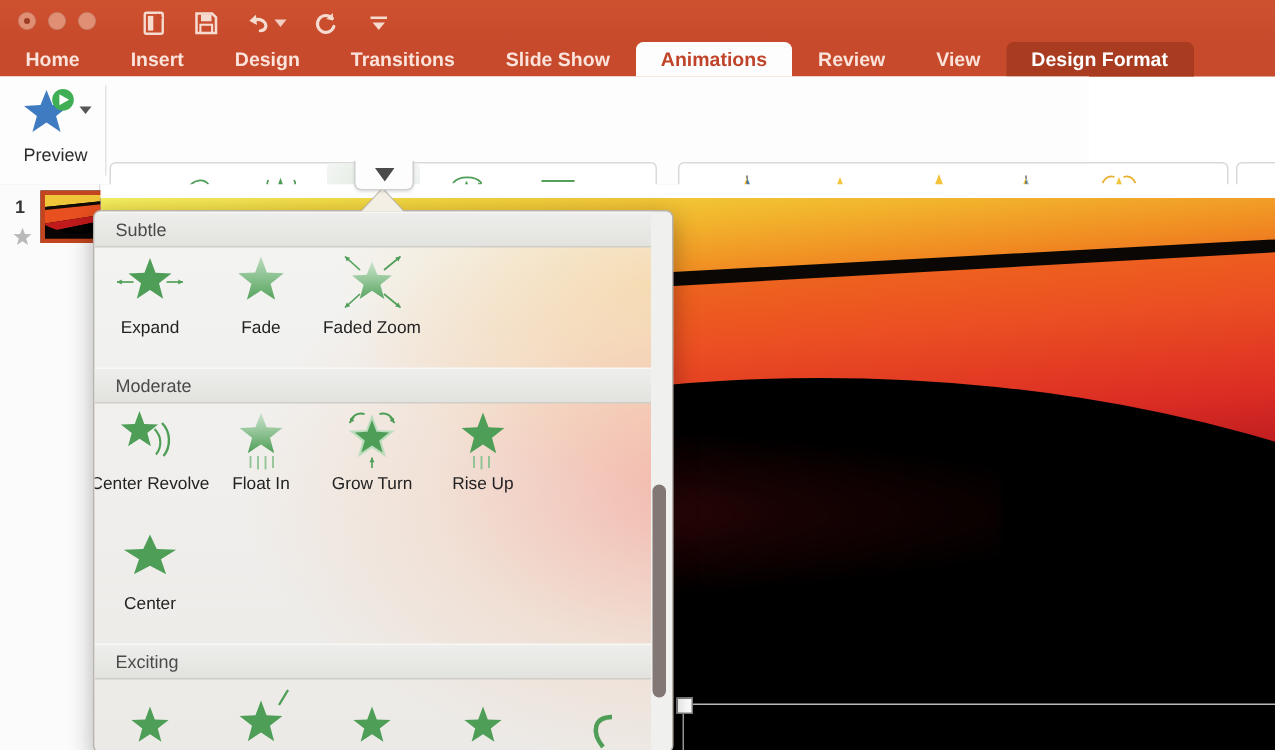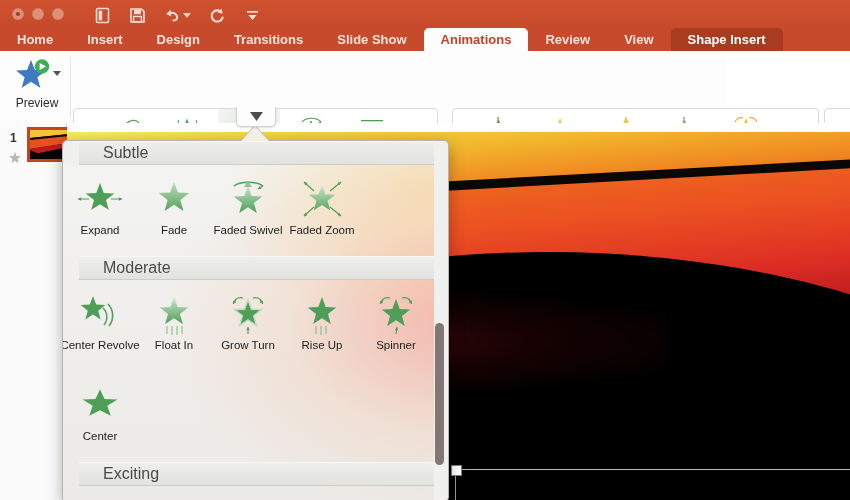--- a/index.html
+++ b/index.html
@@ -134,29 +134,29 @@
     box-shadow:0 5px 16px rgba(0,0,0,.3);overflow:hidden;z-index:30;
   }
   .pop-tail{
     position:absolute;left:241px;top:126px;width:0;height:0;
     border-left:14px solid transparent;border-right:14px solid transparent;
     border-bottom:15px solid #f4efe4;z-index:31;
     filter:drop-shadow(0 -1px 0 #b9b3ad);
   }
   .pop-inner{position:absolute;left:0;top:0;width:371px;height:360px;overflow:hidden;}
   .sec-head{
-    height:22px;line-height:22px;padding-left:24px;font-size:16px;color:#4a4a4a;
+    height:22px;line-height:22px;padding-left:14px;font-size:12px;color:#4a4a4a;
     background:linear-gradient(180deg,#eeeeec 0%,#e2e2de 100%);
-    border-bottom:1px solid #cfcdc8;border-top:1px solid #f7f7f5;margin-left:16px;
+    border-bottom:1px solid #cfcdc8;border-top:1px solid #f7f7f5;
   }
   .sec-body{position:relative;background:transparent;}
   .row{display:flex;}
   .pop-item{
     width:74px;height:79px;display:flex;flex-direction:column;align-items:center;
-    justify-content:flex-start;padding-top:12px;cursor:default;
+    justify-content:flex-start;padding-top:1px;cursor:default;
   }
   .pop-ico{width:56px;height:46px;display:flex;align-items:center;justify-content:center;}
   .pop-lbl{font-size:11.5px;color:#222;margin-top:1px;white-space:nowrap;}
   .pop-bg{
     position:absolute;left:0;top:22px;width:371px;height:338px;
     background:
       radial-gradient(ellipse 420px 260px at 108% 48%, rgba(246,138,120,.55) 0%, rgba(247,186,150,.25) 42%, rgba(255,255,255,0) 72%),
       radial-gradient(ellipse 300px 200px at 100% 8%, rgba(250,206,120,.45) 0%, rgba(255,255,255,0) 70%),
       linear-gradient(180deg,#f3f3f1 0%,#eceae7 100%);
     pointer-events:none;
@@ -221,21 +221,21 @@
   <div class="tabbar">
     <div class="tabs" id="tabs-host">
         <div class="tab"><span>Home</span></div>
         <div class="tab"><span>Insert</span></div>
         <div class="tab"><span>Design</span></div>
         <div class="tab"><span>Transitions</span></div>
         <div class="tab"><span>Slide Show</span></div>
         <div class="tab active"><span>Animations</span></div>
         <div class="tab"><span>Review</span></div>
         <div class="tab"><span>View</span></div>
-        <div class="tab contextual"><span>Shape Insert</span></div>
+        <div class="tab contextual"><span>Design Format</span></div>
       </div>
   </div>
 
   <div class="ribbon">
 
     <div class="preview-grp">
       <div class="preview-ico">
         <svg width="44" height="38" viewBox="0 0 44 38">
           <path d="M17 3 L21 13 L32 13.6 L23.4 20.3 L26.4 31 L17 24.7 L7.6 31 L10.6 20.3 L2 13.6 L13 13 Z" fill="#3f7bc0"></path>
           <circle cx="28" cy="9.5" r="7.2" fill="#3fae54"></circle>
@@ -458,38 +458,20 @@
                     <defs>
                       <linearGradient id="gf" x1="0" y1="0" x2="0" y2="1">
                         <stop offset="0" stop-color="#bcdcbe"></stop>
                         <stop offset="1" stop-color="#56a45e"></stop>
                       </linearGradient>
                     </defs>
                     <path d="M28.0 5.0 L31.9 15.6 L43.2 16.1 L34.4 23.1 L37.4 33.9 L28.0 27.7 L18.6 33.9 L21.6 23.1 L12.8 16.1 L24.1 15.6 Z" fill="url(#gf)"></path>
                   </svg>
                 </div>
                 <div class="pop-lbl">Fade</div>
-              </div>
-              <div class="pop-item">
-                <div class="pop-ico">
-                  <svg width="56" height="46" viewBox="0 0 56 46">
-                    <defs>
-                      <linearGradient id="gs" x1="0" y1="0" x2="0" y2="1">
-                        <stop offset="0" stop-color="#c3e0c5"></stop>
-                        <stop offset="1" stop-color="#4f9e57"></stop>
-                      </linearGradient>
-                    </defs>
-                    <path d="M28.0 9.0 L31.7 18.9 L42.3 19.4 L34.0 25.9 L36.8 36.1 L28.0 30.3 L19.2 36.1 L22.0 25.9 L13.7 19.4 L24.3 18.9 Z" fill="url(#gs)"></path>
-                    <path d="M14 9 C20 4 37 4 43 9" stroke="#4f9e57" stroke-width="1.4" fill="none"></path>
-                    <path d="M43 9 L38 12" stroke="#4f9e57" stroke-width="1.1" fill="none"></path>
-                    <path d="M38 12 L39.82109036201936 8.89458056080017 L41.597059675538375 11.854529416665189 Z" fill="#4f9e57"></path>
-                    <path d="M24 10 L28 4 L32 10 Z" fill="#8fc394"></path>
-                  </svg>
-                </div>
-                <div class="pop-lbl">Faded Swivel</div>
               </div>
               <div class="pop-item">
                 <div class="pop-ico">
                   <svg width="56" height="46" viewBox="0 0 56 46">
                     <defs>
                       <linearGradient id="gz" x1="0" y1="0" x2="0" y2="1">
                         <stop offset="0" stop-color="#cfe6d0"></stop>
                         <stop offset="1" stop-color="#58a660"></stop>
                       </linearGradient>
                     </defs>
@@ -555,36 +537,20 @@
               </div>
               <div class="pop-item">
                 <div class="pop-ico">
                   <svg width="56" height="46" viewBox="0 0 56 46">
                     <path d="M28.0 5.0 L31.7 14.9 L42.3 15.4 L34.0 21.9 L36.8 32.1 L28.0 26.3 L19.2 32.1 L22.0 21.9 L13.7 15.4 L24.3 14.9 Z" fill="#4f9e57"></path>
                     <path d="M22 34 L22 42 M27 34 L27 43 M32 34 L32 42" stroke="#8fc394" stroke-width="1.3"></path>
                   </svg>
                 </div>
                 <div class="pop-lbl">Rise Up</div>
               </div>
-              <div class="pop-item">
-                <div class="pop-ico">
-                  <svg width="56" height="46" viewBox="0 0 56 46">
-                    <path d="M28.0 7.0 L31.7 16.9 L42.3 17.4 L34.0 23.9 L36.8 34.1 L28.0 28.3 L19.2 34.1 L22.0 23.9 L13.7 17.4 L24.3 16.9 Z" fill="#4f9e57"></path>
-                    <path d="M13 10 C15 6 19 5 22 6" stroke="#4f9e57" stroke-width="1.3" fill="none"></path>
-                    <path d="M15 8 L12 12" stroke="#4f9e57" stroke-width="1.1" fill="none"></path>
-                    <path d="M12 12 L12.514832782503099 8.437003058370648 L15.27632388486331 10.508121385140804 Z" fill="#4f9e57"></path>
-                    <path d="M43 10 C41 6 37 5 34 6" stroke="#4f9e57" stroke-width="1.3" fill="none"></path>
-                    <path d="M41 8 L44 12" stroke="#4f9e57" stroke-width="1.1" fill="none"></path>
-                    <path d="M44 12 L40.72367611513669 10.508121385140806 L43.4851672174969 8.437003058370648 Z" fill="#4f9e57"></path>
-                    <path d="M28 42 L29 35" stroke="#4f9e57" stroke-width="1.1" fill="none"></path>
-                    <path d="M29 35 L30.261793351076168 38.37162832162443 L26.844622452912038 37.88346105045812 Z" fill="#4f9e57"></path>
-                  </svg>
-                </div>
-                <div class="pop-lbl">Spinner</div>
-              </div>
             </div>
             <div class="row">
               <div class="pop-item">
                 <div class="pop-ico">
                   <svg width="56" height="46" viewBox="0 0 56 46">
                     <g transform="translate(28,21) scale(1.22,0.98) translate(-28,-21)">
                       <path d="M28.0 6.0 L31.7 15.9 L42.3 16.4 L34.0 22.9 L36.8 33.1 L28.0 27.3 L19.2 33.1 L22.0 22.9 L13.7 16.4 L24.3 15.9 Z" fill="#4f9e57"></path>
                     </g>
                   </svg>
                 </div>

